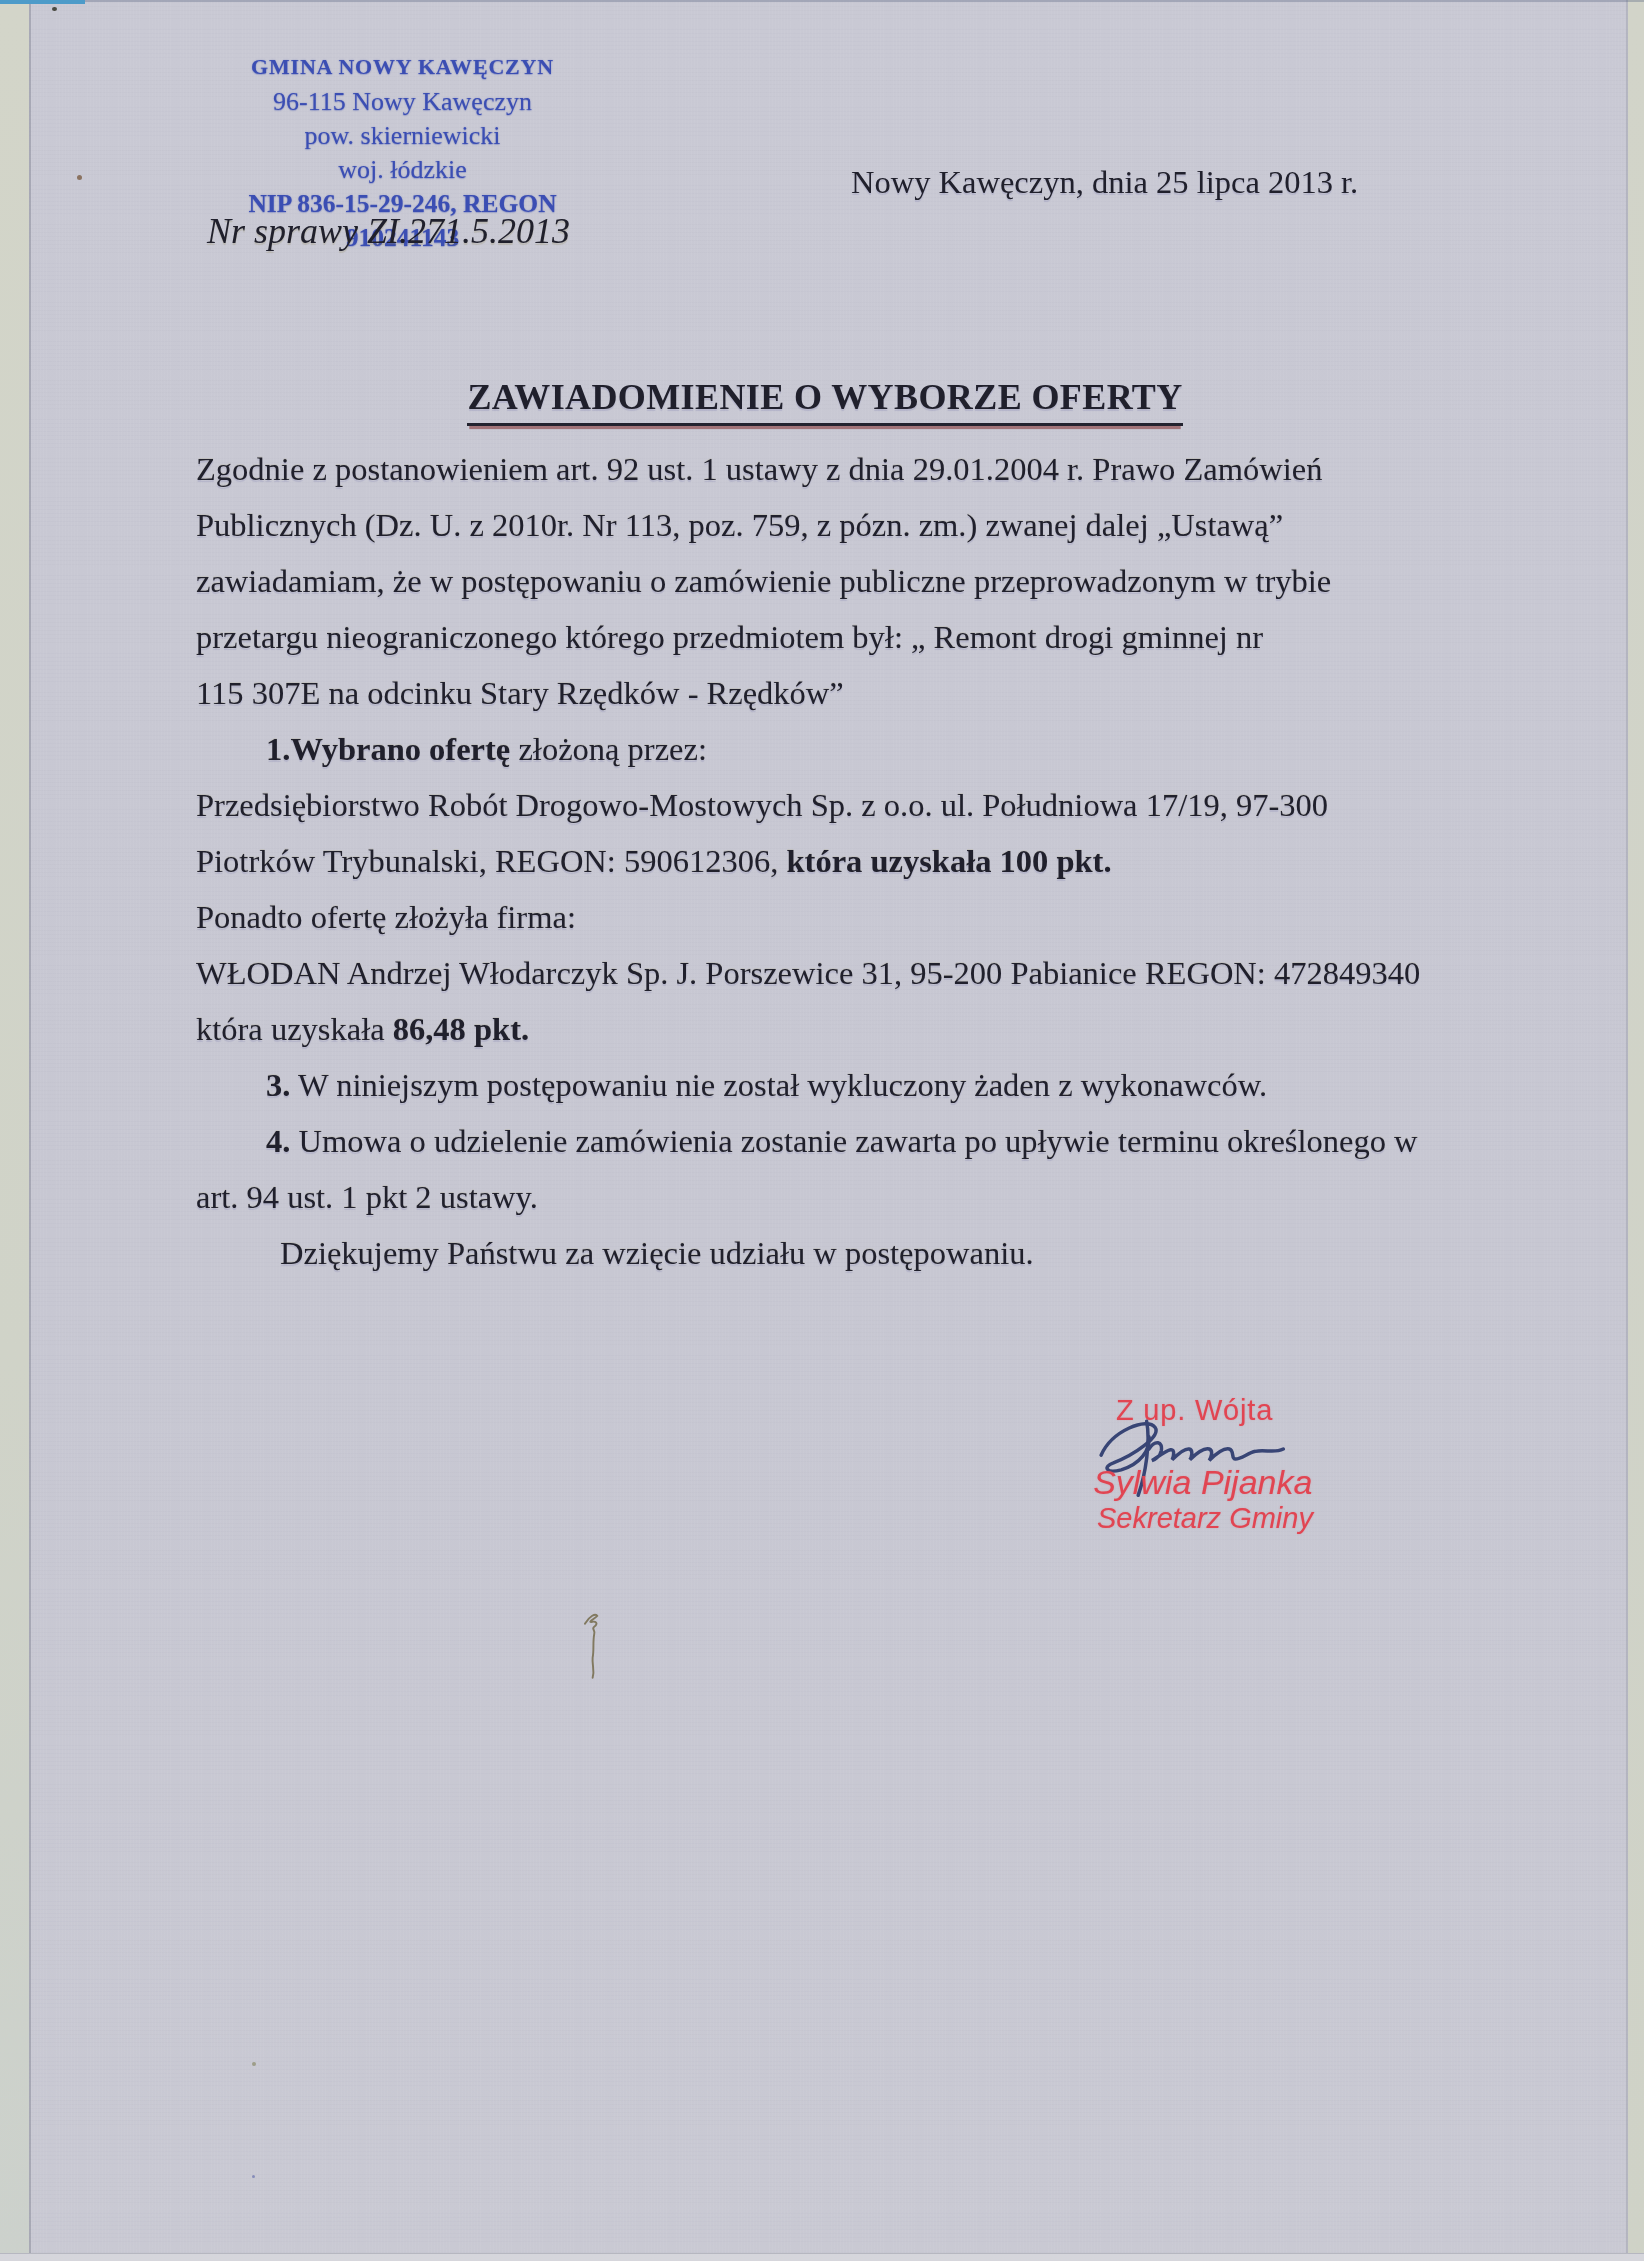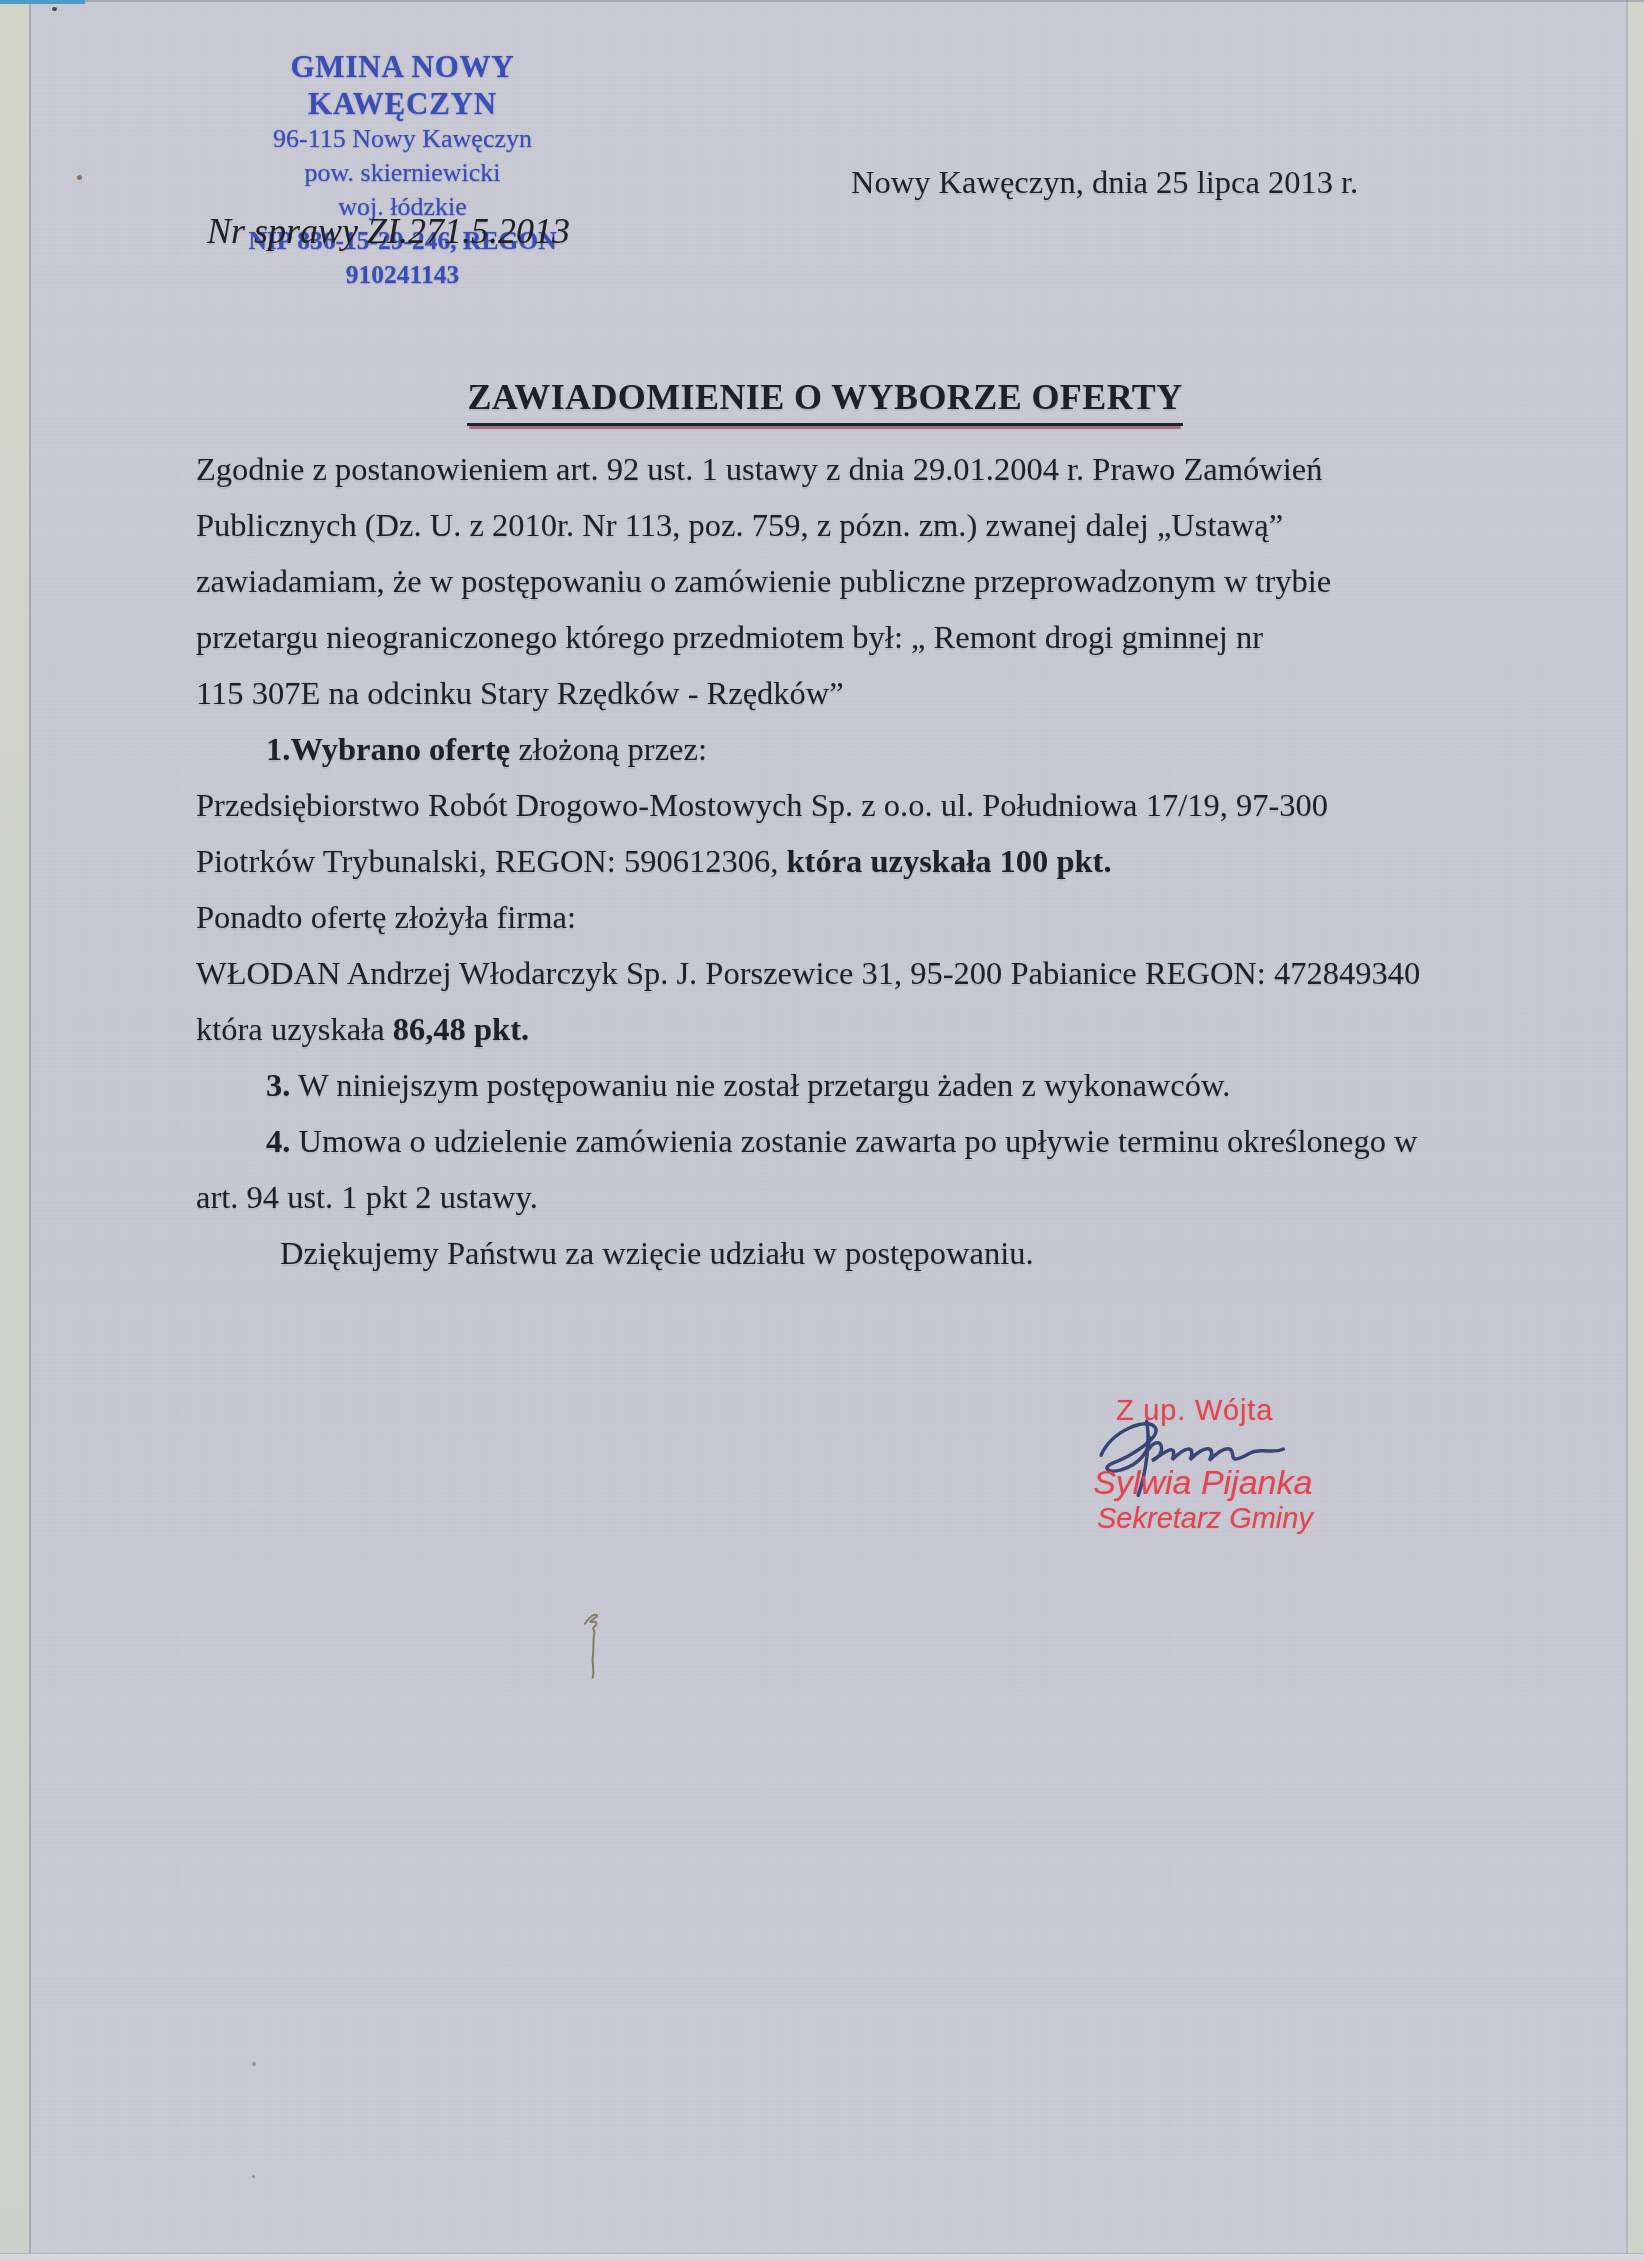--- a/index.html
+++ b/index.html
@@ -25,21 +25,21 @@
   .edge-right-line{position:absolute;right:16.3px;top:0;width:1.5px;height:2261px;background:rgba(150,152,164,.4);}
   .edge-top-hairline{position:absolute;left:0;top:0;width:1644px;height:1.5px;background:rgba(90,100,130,.35);}
   .edge-top-blue{position:absolute;left:0;top:0;width:85px;height:3.9px;background:#4d9bc9;}
   .edge-bottom{position:absolute;left:0;bottom:0;width:1644px;height:7px;background:#d6d6dc;border-top:0.8px solid rgba(150,152,164,.5);}
 
   
   .stamp{
     position:absolute;left:209px;top:48px;width:387px;text-align:center;
     color:#3b4eb3;text-shadow:0 0 1.5px rgba(59,78,179,.45), 0 0.8px 0.8px rgba(59,78,179,.25);
   }
-  .stamp .s1{font-size:31px;font-weight:bold;letter-spacing:0.8px;line-height:37px;font-family:Liberation Serif, serif;}
+  .stamp .s1{font-size:22px;font-weight:bold;letter-spacing:0.8px;line-height:37px;font-family:Liberation Serif, serif;}
   .stamp .s2,.stamp .s3,.stamp .s4{font-size:26px;line-height:34px;}
   .stamp .s5{font-size:25.5px;font-weight:bold;line-height:34px;letter-spacing:0px;}
 
   .dateline{
     position:absolute;left:851px;top:164px;font-size:32.5px;white-space:nowrap;
     text-shadow:0 1.5px 0.8px rgba(70,70,150,.15);
   }
   .casenumber{
     position:absolute;left:207px;top:210px;font-size:36px;white-space:nowrap;
     text-shadow:0 1.5px 0.8px rgba(120,110,40,.18);
@@ -115,21 +115,21 @@
     <div class="line"><span class="seg-n">Publicznych (Dz. U. z 2010r. Nr 113, poz. 759, z pózn. zm.) zwanej dalej „Ustawą”</span></div>
     <div class="line"><span class="seg-n">zawiadamiam, że w  postępowaniu o zamówienie publiczne przeprowadzonym w trybie</span></div>
     <div class="line"><span class="seg-n">przetargu nieograniczonego którego przedmiotem był: </span><span class="seg-i">„ Remont drogi gminnej nr</span></div>
     <div class="line"><span class="seg-i">115 307E na odcinku Stary Rzędków - Rzędków”</span></div>
     <div class="line ind1"><span class="seg-b">1.Wybrano ofertę </span><span class="seg-n">złożoną przez:</span></div>
     <div class="line"><span class="seg-n">Przedsiębiorstwo Robót Drogowo-Mostowych Sp. z  o.o.  ul. Południowa 17/19, 97-300</span></div>
     <div class="line"><span class="seg-n">Piotrków Trybunalski, REGON: 590612306, </span><span class="seg-b">która uzyskała 100 pkt.</span></div>
     <div class="line"><span class="seg-n">Ponadto ofertę złożyła firma:</span></div>
     <div class="line"><span class="seg-n">WŁODAN Andrzej Włodarczyk Sp. J. Porszewice 31, 95-200 Pabianice REGON: 472849340</span></div>
     <div class="line"><span class="seg-n">która uzyskała </span><span class="seg-b">86,48 pkt.</span></div>
-    <div class="line ind1"><span class="seg-b">3.</span><span class="seg-n"> W niniejszym postępowaniu nie został przetargu żaden z wykonawców.</span></div>
+    <div class="line ind1"><span class="seg-b">3.</span><span class="seg-n"> W niniejszym postępowaniu nie został wykluczony żaden z wykonawców.</span></div>
     <div class="line ind1"><span class="seg-b">4.</span><span class="seg-n"> Umowa o udzielenie zamówienia zostanie zawarta po upływie terminu określonego w</span></div>
     <div class="line"><span class="seg-n">art. 94 ust. 1 pkt 2 ustawy.</span></div>
     <div class="line ind2"><span class="seg-n">Dziękujemy Państwu za wzięcie udziału w postępowaniu.</span></div>
   </div>
 
   <div class="sig-block">
     <div class="sig-auth">Z up. Wójta</div>
     <svg class="sig-scribble" width="193" height="85" viewBox="0 0 250 110">
       <g fill="none" stroke="#2c3a6e" stroke-width="4.5" stroke-linecap="round" opacity="0.92">
         <path d="M4,52 C18,20 64,2 74,16 C82,28 46,52 20,62 C6,67 10,76 30,71 C54,64 68,46 66,28"></path>

